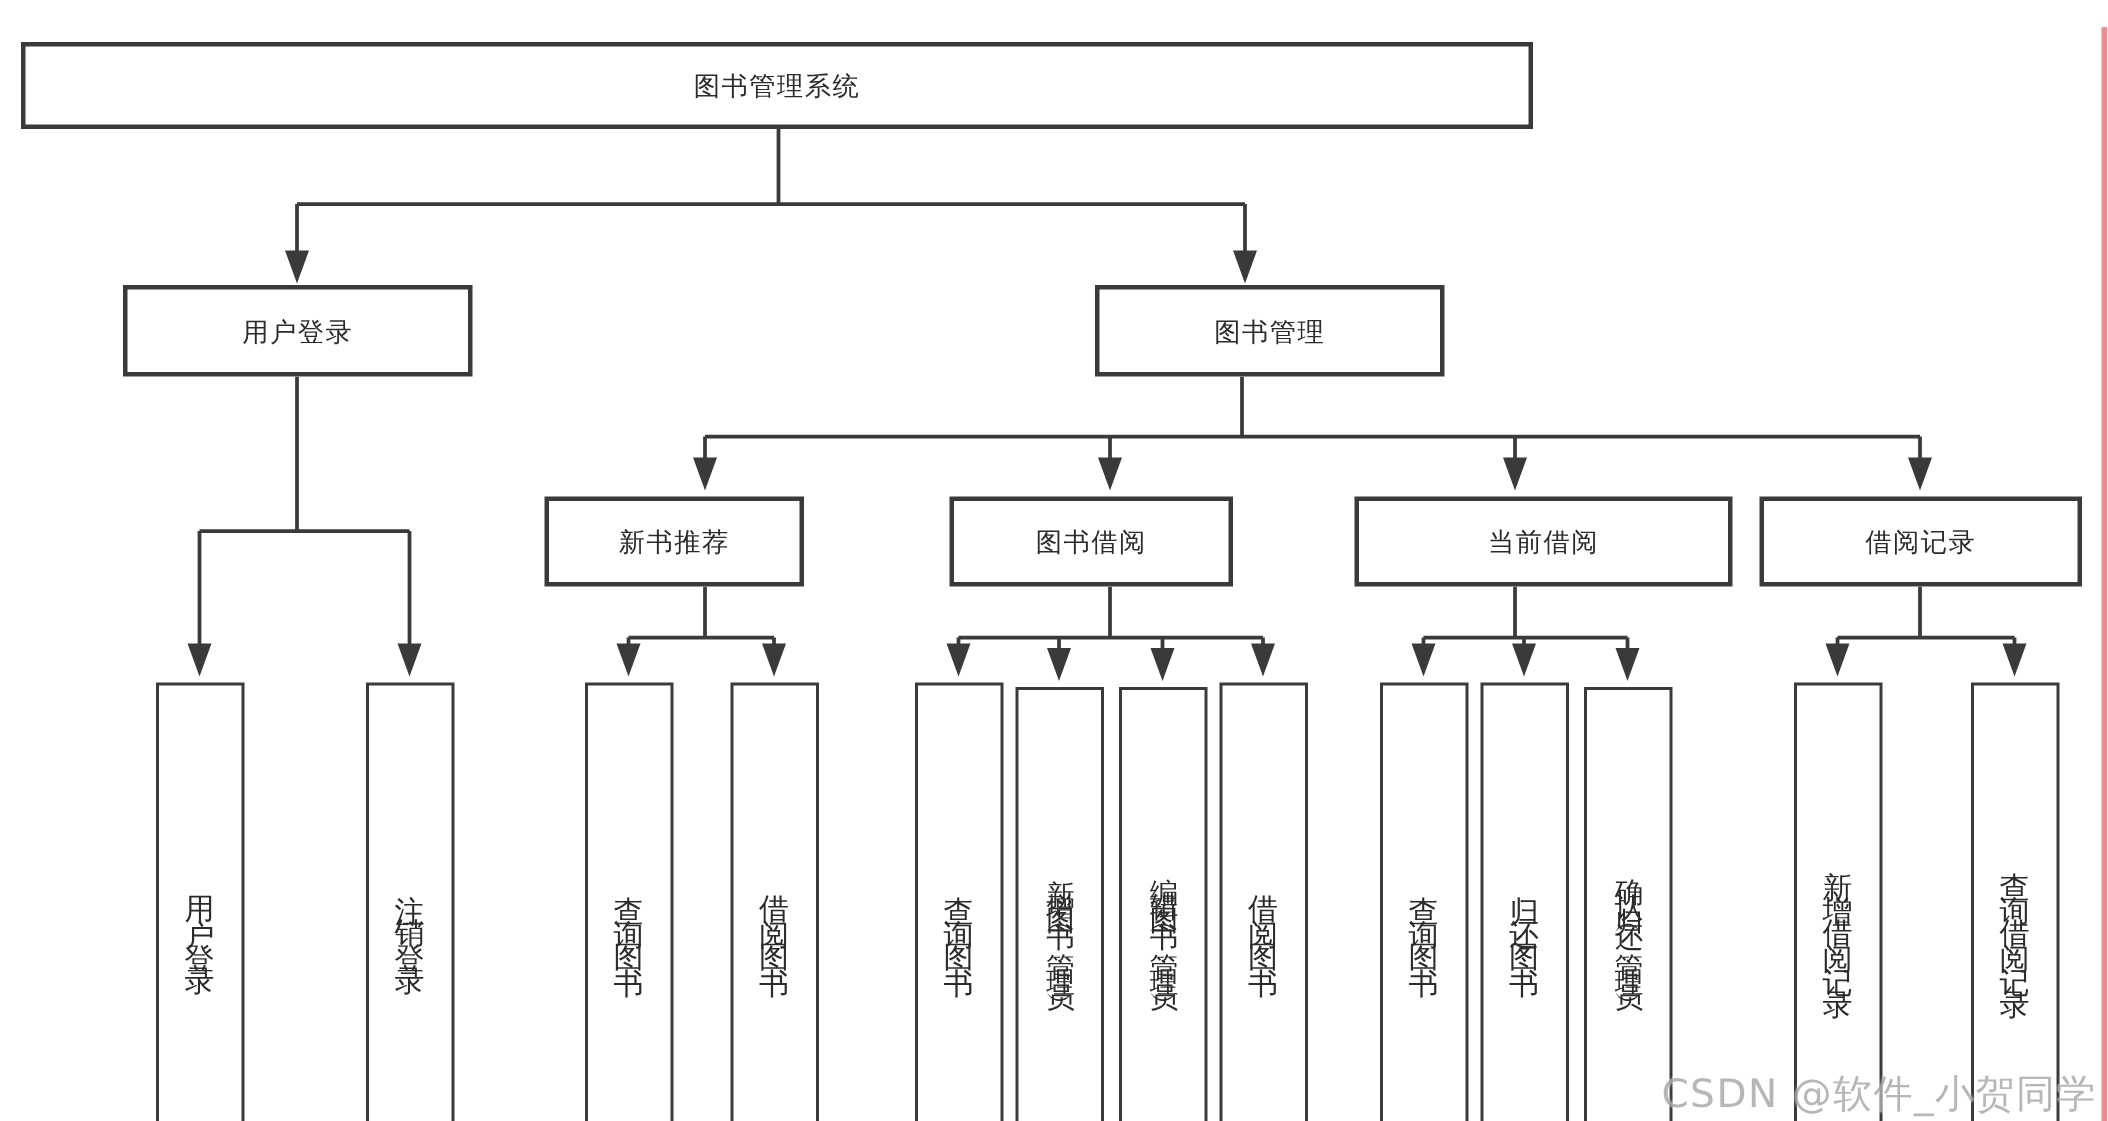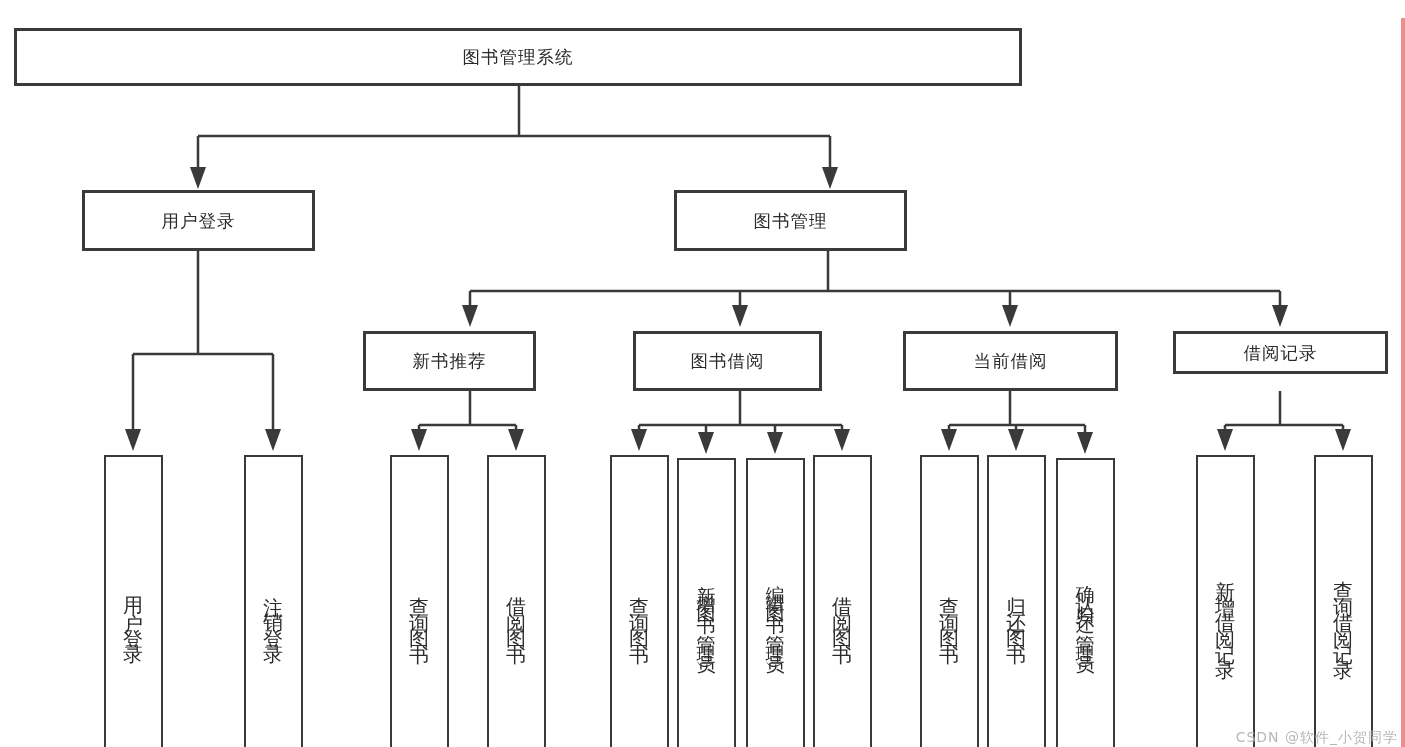--- a/index.html
+++ b/index.html
@@ -22,21 +22,21 @@
     font-size:17.5px;letter-spacing:1px;color:var(--text);white-space:nowrap;
   }
   .vlabel{
     writing-mode:vertical-lr;text-orientation:mixed;line-height:1;
     font-size:20px;letter-spacing:16px;color:var(--text);
     padding-top:16px; 
   }
   .leaf.long .vlabel{font-size:19px;letter-spacing:10px;padding-top:10px;}
   .watermark{
     position:absolute;right:7px;bottom:18px;
-    font-size:14px;letter-spacing:1px;
+    font-size:26px;letter-spacing:1px;
     color:var(--watermark-text);opacity:.85;
     text-shadow:0 0 2px #ffffff;white-space:nowrap;text-align:right;
   }
   .edge-band{
     position:absolute;right:0;top:0;width:4px;height:100%;
     background:var(--edge-band);
   }
 </style>
 </head>
 <body>
@@ -73,34 +73,34 @@
     <polygon points="1335,411 1351,411 1343,433"></polygon>
   </svg>
 
   <div class="node" style="left:14px;top:10px;width:1008px;height:58px">
     <span class="hlabel">图书管理系统</span>
   </div>
 
   <div class="node" style="left:82px;top:172px;width:233px;height:61px">
     <span class="hlabel">用户登录</span>
   </div>
-  <div class="node" style="left:674px;top:172px;width:233px;height:61px">
+  <div class="node" style="left:730px;top:172px;width:233px;height:61px">
     <span class="hlabel">图书管理</span>
   </div>
 
   <div class="node" style="left:363px;top:313px;width:173px;height:60px">
     <span class="hlabel">新书推荐</span>
   </div>
   <div class="node" style="left:633px;top:313px;width:189px;height:60px">
     <span class="hlabel">图书借阅</span>
   </div>
-  <div class="node" style="left:903px;top:313px;width:215px;height:60px">
+  <div class="node" style="left:903px;top:313px;width:252px;height:60px">
     <span class="hlabel">当前借阅</span>
   </div>
-  <div class="node" style="left:1173px;top:313px;width:215px;height:43px">
+  <div class="node" style="left:1173px;top:313px;width:215px;height:60px">
     <span class="hlabel">借阅记录</span>
   </div>
 
   <div class="node leaf" style="left:104px;top:437px;width:59px;height:300px">
     <span class="vlabel">用户登录</span>
   </div>
   <div class="node leaf" style="left:244px;top:437px;width:59px;height:300px">
     <span class="vlabel">注销登录</span>
   </div>
 

